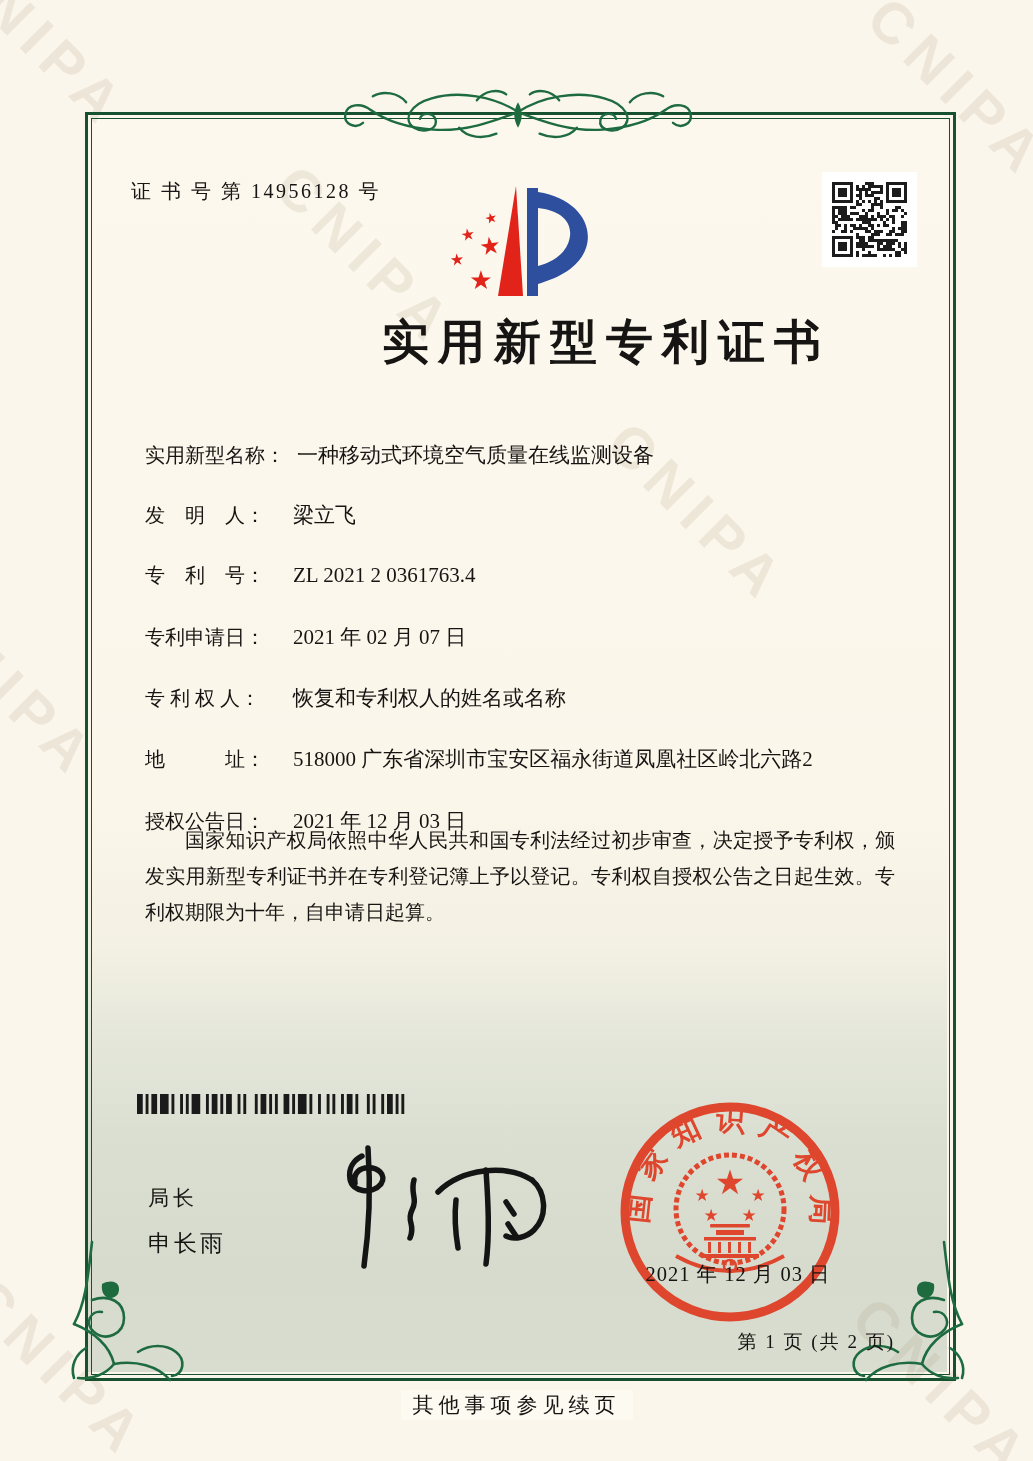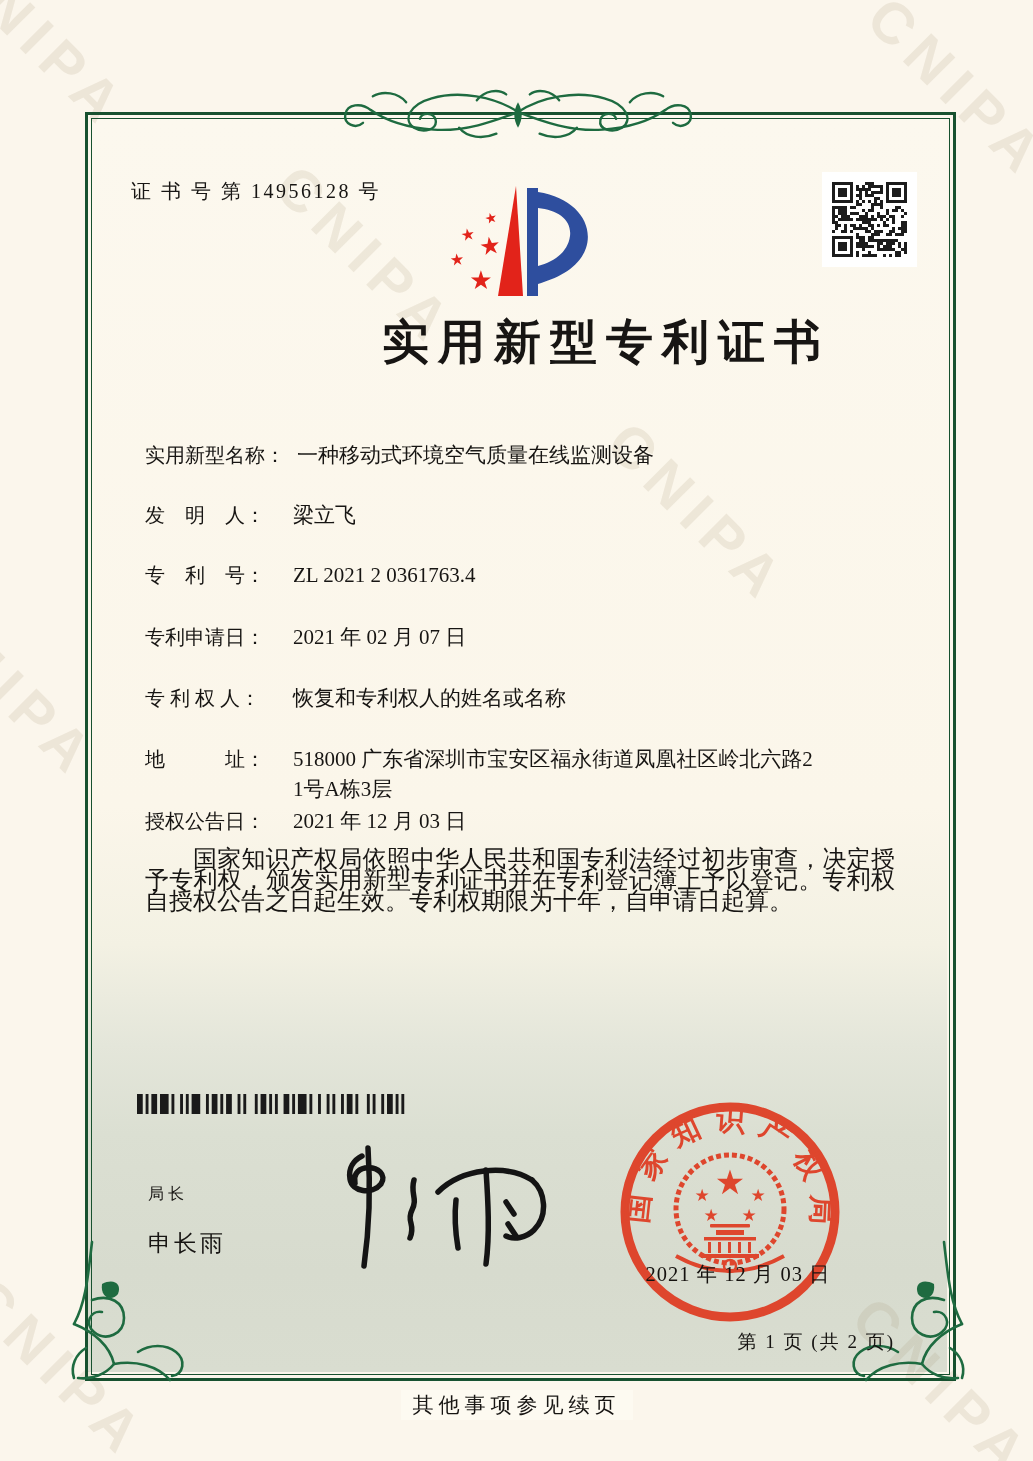--- a/index.html
+++ b/index.html
@@ -44,26 +44,26 @@
   .addr span{display:block}
   .grant2{position:absolute;left:383px;top:0}
   #row-name{top:440px}
   #row-inventor{top:500px}
   #row-patno{top:560px}
   #row-filing{top:622px}
   #row-patentee{top:683px}
   #row-address{top:744px}
   #row-grant{top:806px}
   
-  #paras{position:absolute;left:145px;top:849px;width:750px;z-index:4;
-    font-size:24px;line-height:21px;text-align:justify}
+  #paras{position:absolute;left:145px;top:822px;width:750px;z-index:4;
+    font-size:20px;line-height:36px;text-align:justify}
   #paras p{margin:0;text-indent:2em}
   
   #barcode-svg{position:absolute;left:137px;top:1094px;z-index:4;fill:#1a1a1a}
-  #director-label{position:absolute;left:148px;top:1184px;font-size:16px;letter-spacing:4px;z-index:4}
+  #director-label{position:absolute;left:148px;top:1184px;font-size:21px;letter-spacing:4px;z-index:4}
   #director-name{position:absolute;left:148px;top:1228px;font-size:23px;letter-spacing:3px;z-index:4}
   #signature{position:absolute;left:310px;top:1142px;z-index:5}
   #seal{position:absolute;left:616px;top:1098px;z-index:6;opacity:.92}
   #seal-date{position:absolute;left:640px;top:1260px;width:196px;text-align:center;z-index:7;
     font-size:20.5px;letter-spacing:1px;color:#15120f}
   #page-info{position:absolute;left:85px;top:1329px;width:810px;text-align:right;z-index:4;
     font-size:19px;letter-spacing:2px}
   #cont-note{position:absolute;left:0;top:1391px;width:1033px;text-align:center;z-index:4;
     font-size:21px;letter-spacing:5px}
   #cont-note span{background:rgba(253,250,242,.85);padding:3px 12px}
@@ -479,21 +479,21 @@
 <div class="row" id="row-patno">
   <span class="f-label">专　利　号：</span><span class="f-value">ZL 2021 2 0361763.4</span>
 </div>
 <div class="row" id="row-filing">
   <span class="f-label">专利申请日：</span><span class="f-value">2021 年 02 月 07 日</span>
 </div>
 <div class="row" id="row-patentee">
   <span class="f-label">专 利 权 人：</span><span class="f-value">恢复和专利权人的姓名或名称</span>
 </div>
 <div class="row" id="row-address">
-  <span class="f-label">地　　　址：</span><span class="addr f-value"><span>518000 广东省深圳市宝安区福永街道凤凰社区岭北六路2</span><span>1号A栋3层</span></span>
+  <span class="f-label">地　　　址：</span><span class="addr f-value"><span>518000 广东省深圳市宝安区福永街道凤凰社区岭北六路2</span></span>
 </div>
 <div class="row" id="row-grant">
   <span class="f-label">授权公告日：</span><span class="f-value">2021 年 12 月 03 日</span>
 </div>
 
 <div id="paras">
   <p>国家知识产权局依照中华人民共和国专利法经过初步审查，决定授予专利权，颁发实用新型专利证书并在专利登记簿上予以登记。专利权自授权公告之日起生效。专利权期限为十年，自申请日起算。</p>
 </div>
 
 <svg id="barcode-svg" width="273" height="20" viewBox="0 0 273 20">

